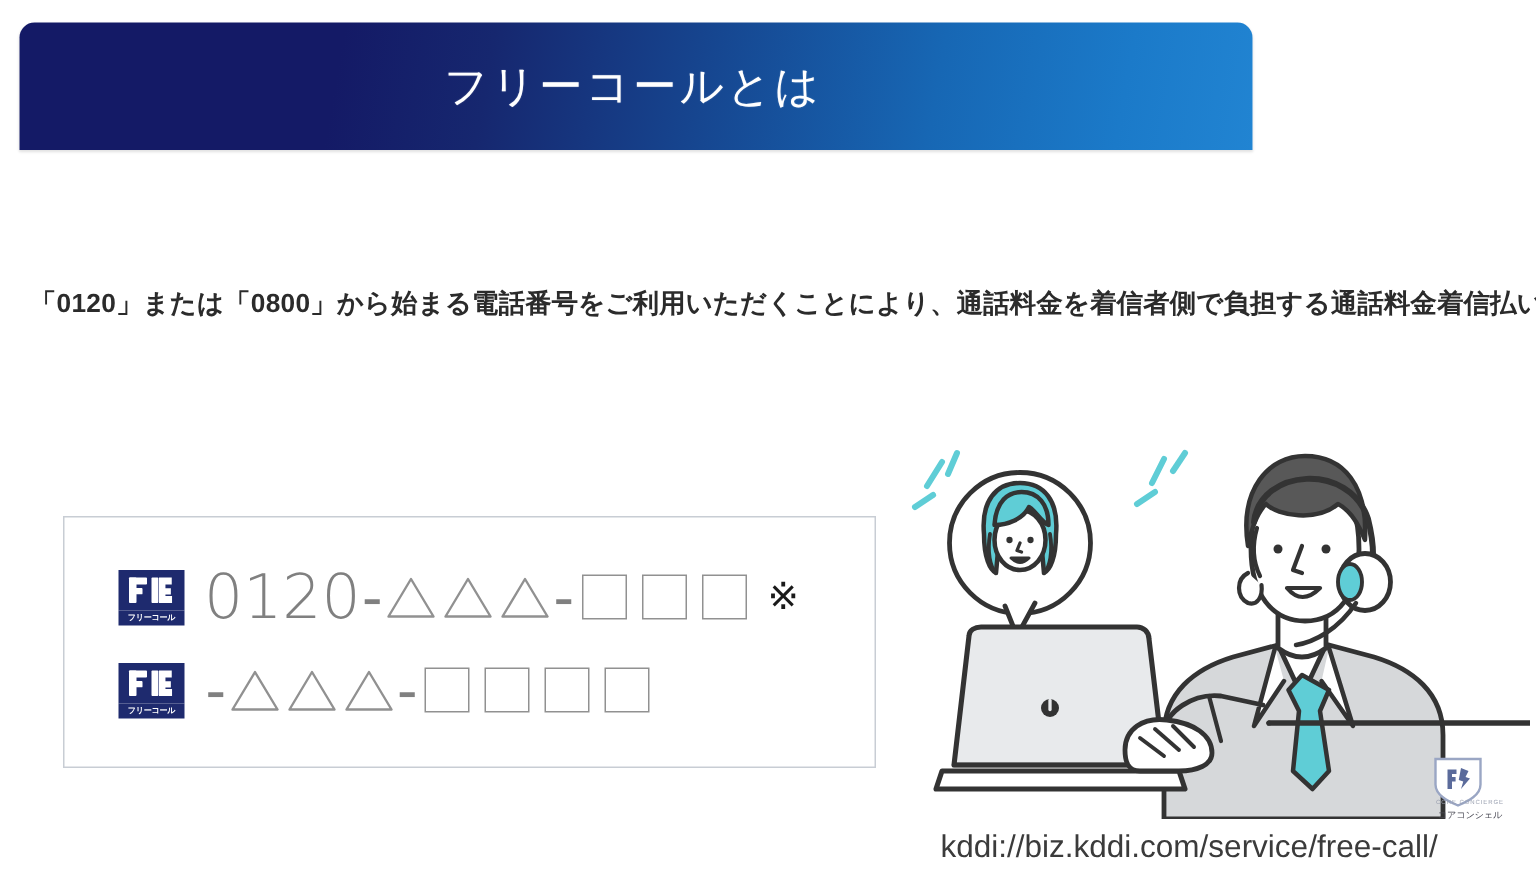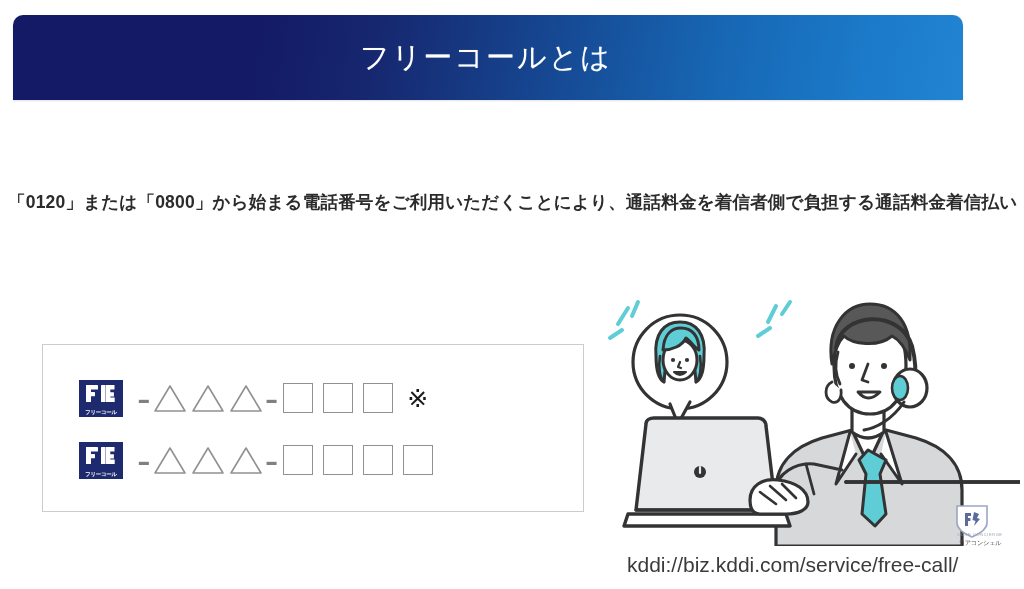--- a/index.html
+++ b/index.html
@@ -14,21 +14,21 @@
     overflow: hidden;
     font-family: "Liberation Sans", "DejaVu Sans", sans-serif;
     color: #333333;
   }
 
   
   #header-banner {
     position: absolute;
     left: 13px;
     top: 15px;
-    width: 950px;
+    width: 822px;
     height: 85px;
     border-radius: 10px 10px 0 0;
     background: linear-gradient(100deg,
         #141a66 0%,
         #141a66 26%,
         #16276f 38%,
         #16458f 55%,
         #1767b4 74%,
         #1b7ac9 89%,
         #2184d2 100%);
@@ -42,21 +42,21 @@
     font-size: 29px;
     letter-spacing: 2px;
     font-weight: 400;
     text-shadow: 0 0 1px rgba(255,255,255,0.35);
     transform: translateX(-2px);
   }
 
   
   #body-copy {
     position: absolute;
-    left: 8px;
+    left: 20px;
     top: 182px;
     width: 990px;
     font-size: 17.5px;
     line-height: 40px;
     color: #2b2b2b;
     letter-spacing: 0.2px;
     font-weight: 700;
   }
   #body-copy .line { display: block; white-space: nowrap; }
 
@@ -217,20 +217,21 @@
           <rect x="7" y="5" width="5" height="17" rx="0.6"></rect>
           <rect x="7" y="5" width="12" height="4.6" rx="0.6"></rect>
           <rect x="7" y="12" width="9" height="4.2" rx="0.6"></rect>
           <rect x="22" y="5" width="4.6" height="17" rx="0.6"></rect>
           <path d="M27 5 h8.5 v4.6 h-4.2 v2.6 h3.6 v4.2 h-3.6 v1.0 h4.4 v4.6 H27 z"></path>
         </g>
       </svg>
       <div class="fc-strip">フリーコール</div>
     </div>
 
+    <span class="num-text">0120</span>
     <span class="dash">-</span>
 
     <span class="shape-group">
       <svg class="tri" viewBox="0 0 34 30">
           <path d="M17 3 L32 28 L2 28 Z" fill="none" stroke="#919191" stroke-width="1.6" stroke-linejoin="round"></path>
         </svg>
       <svg class="tri" viewBox="0 0 34 30">
           <path d="M17 3 L32 28 L2 28 Z" fill="none" stroke="#919191" stroke-width="1.6" stroke-linejoin="round"></path>
         </svg>
       <svg class="tri" viewBox="0 0 34 30">

